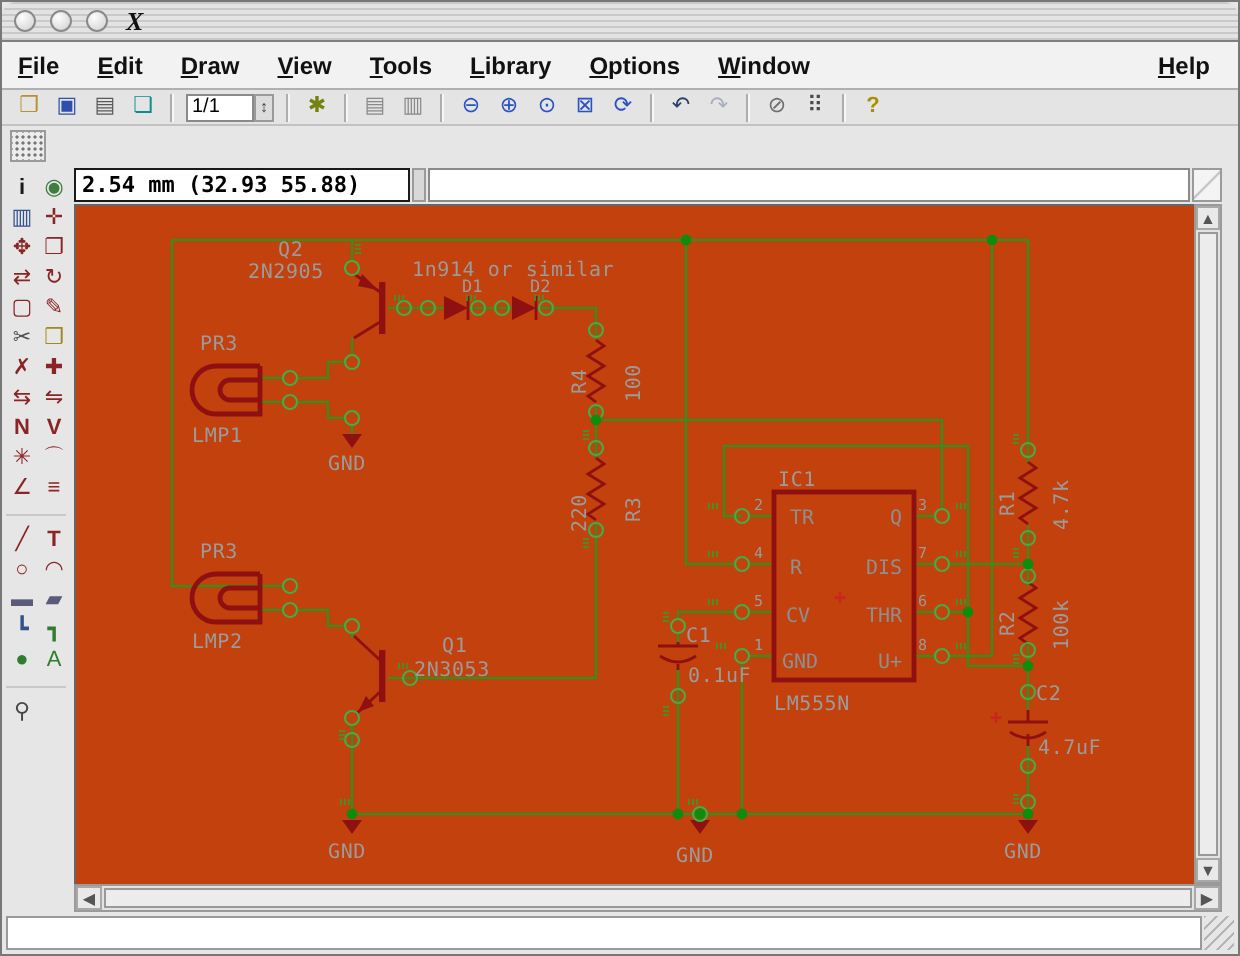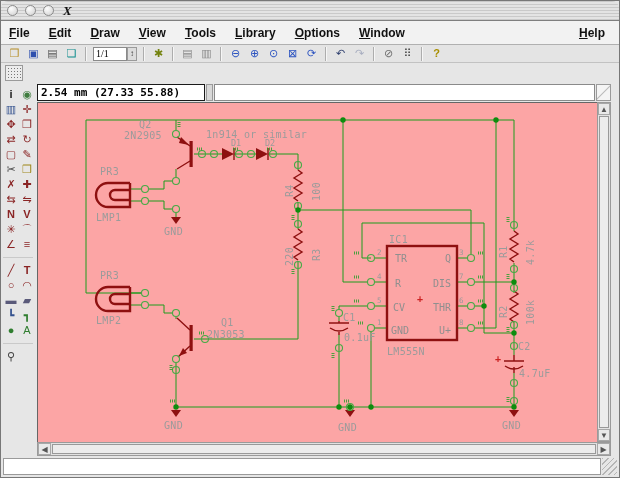--- a/index.html
+++ b/index.html
@@ -15,41 +15,41 @@
   
   .menubar{height:24px;flex:0 0 24px;background:#f2f2f2;border-bottom:1px solid #b0b0b0;display:flex;align-items:center;padding:0 8px;}
   .menu-item{font-size:12px;font-weight:bold;color:#111;margin-right:19px;cursor:default;}
   .menu-item .u{text-decoration:underline;}
   .menu-item.help{margin-left:auto;margin-right:6px;}
   
   .toolbar{height:18px;flex:0 0 18px;background:#e4e4e4;border-bottom:1px solid #c2c2c2;display:flex;align-items:center;padding:0 4px;}
   .tbtn{width:17px;height:15px;display:flex;align-items:center;justify-content:center;font-size:11px;line-height:1;margin:0 1px;border:1px solid transparent;}
   .tsep{width:2px;height:14px;border-left:1px solid #adadad;border-right:1px solid #f6f6f6;margin:0 4px;}
   .sheetbox{display:flex;align-items:center;margin:0 2px;}
-  .sheetinput{width:34px;height:14px;font-size:10px;font-family:Liberation Serif, serif;border:1px solid #8a8a8a;background:#fff;padding:0 2px;}
+  .sheetinput{width:34px;height:14px;font-size:10px;font-family:Liberation Sans, sans-serif;border:1px solid #8a8a8a;background:#fff;padding:0 2px;}
   .spin{width:10px;height:14px;font-size:8px;display:flex;align-items:center;justify-content:center;border:1px solid #9a9a9a;background:#dcdcdc;color:#444;}
   
   .toolbar2{height:20px;flex:0 0 20px;background:#e6e6e6;display:flex;align-items:center;padding:0 4px;}
   .gridbtn{width:18px;height:16px;border:1px solid #9a9a9a;background-color:#ececec;background-image:radial-gradient(#777 0.7px,transparent 0.9px);background-size:3px 3px;background-position:1px 1px;}
   
   .workarea{flex:1 1 auto;display:flex;min-height:0;}
   .sidebar{flex:0 0 36px;width:36px;background:#e6e6e6;padding:4px 0 0 2px;display:flex;flex-direction:column;}
   .toolgrid{display:flex;flex-wrap:wrap;width:34px;}
   .tool{width:16px;height:15px;display:flex;align-items:center;justify-content:center;font-size:11px;line-height:1;border:1px solid transparent;}
   .tool-sep{width:30px;height:6px;border-bottom:1px solid #c9c9c9;margin-bottom:5px;}
   .main{flex:1 1 auto;display:flex;flex-direction:column;min-width:0;}
   
   .coordrow{height:19px;flex:0 0 19px;display:flex;align-items:center;background:#e6e6e6;padding-right:8px;}
   .coordbox{width:168px;height:17px;border:1px solid #1a1a1a;background:#fff;font-family:"DejaVu Sans Mono",monospace;font-weight:bold;font-size:11px;color:#000;display:flex;align-items:center;padding:0 3px;white-space:nowrap;}
   .splitter{width:7px;height:17px;background:#d8d8d8;border:1px solid #9a9a9a;margin:0 1px;}
   .cmdinput{flex:1 1 auto;height:17px;border:1px solid #8a8a8a;background:#fff;font-size:11px;padding:0 3px;font-family:"DejaVu Sans Mono",monospace;}
   .cornerbtn{width:15px;height:17px;margin-left:1px;border:1px solid #9a9a9a;background:linear-gradient(135deg,#f4f4f4 45%,#bdbdbd 50%,#f4f4f4 55%);}
   
   .canvasrow{flex:1 1 auto;display:flex;min-height:0;padding-right:8px;}
-  .svgwrap{flex:1 1 auto;background:#fca5a5;border-top:1px solid #666;border-left:1px solid #666;overflow:hidden;}
+  .svgwrap{flex:1 1 auto;background:#c2410c;border-top:1px solid #666;border-left:1px solid #666;overflow:hidden;}
   .vscroll{flex:0 0 14px;width:14px;background:#e2e2e2;border:1px solid #9a9a9a;display:flex;flex-direction:column;}
   .sarrow{height:12px;flex:0 0 12px;display:flex;align-items:center;justify-content:center;font-size:8px;color:#555;background:#e9e9e9;border:1px solid #a8a8a8;}
   .vthumb{flex:1 1 auto;margin:1px;border:1px solid #999;background:#ececec;}
   .hscroll{height:14px;flex:0 0 14px;margin-right:8px;background:#e2e2e2;border:1px solid #9a9a9a;display:flex;}
   .harrow{width:13px;flex:0 0 13px;display:flex;align-items:center;justify-content:center;font-size:8px;color:#555;background:#e9e9e9;border:1px solid #a8a8a8;}
   .hthumb{flex:1 1 auto;margin:1px;border:1px solid #999;background:#ececec;}
   
   .statusarea{height:21px;flex:0 0 21px;background:#e6e6e6;display:flex;align-items:center;padding:1px 2px;}
   .statusinput{flex:1 1 auto;height:17px;border:1px solid #9a9a9a;background:#fff;font-size:11px;padding:0 3px;}
   .grip{width:15px;height:17px;margin-left:1px;background:repeating-linear-gradient(135deg,#b5b5b5 0 1px,transparent 1px 4px);}
@@ -166,21 +166,21 @@
           <div class="tool" style="color: rgb(47, 125, 47);">●</div>
           <div class="tool" style="color: rgb(47, 125, 47);">A</div>
           <div class="tool-sep"></div>
           <div class="tool" style="color: rgb(69, 69, 69);">⚲</div>
         </div>
     </div>
 
     <div class="main">
 
       <div class="coordrow">
-        <div class="coordbox">2.54 mm (27.33 55.88)</div>
+        <div class="coordbox">2.54 mm (32.93 55.88)</div>
         <div class="splitter"></div>
         <input class="cmdinput" value="" style="">
         <div class="cornerbtn"></div>
       </div>
 
       <div class="canvasrow">
         <div class="svgwrap">
           <svg id="schsvg" width="562" height="344" viewBox="36 100 562 344" xmlns="http://www.w3.org/2000/svg">
 
             <g>

